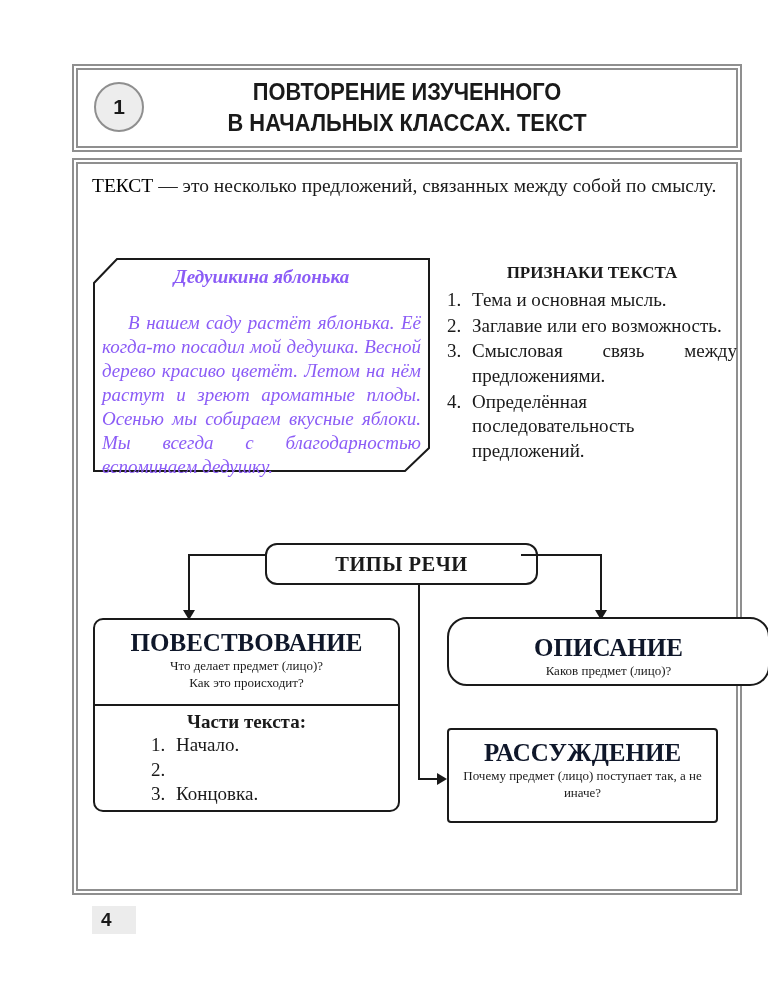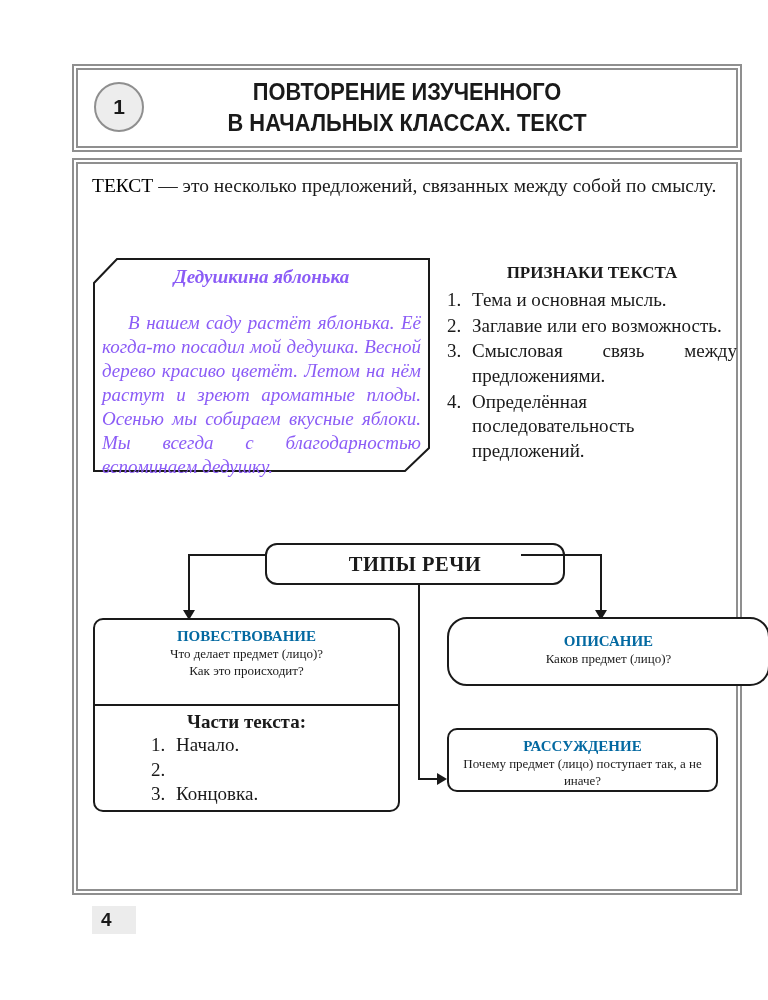--- a/index.html
+++ b/index.html
@@ -37,38 +37,38 @@
   
   .features { position: absolute; left: 369px; top: 99px; width: 290px; font-size: 19px; }
   .features-heading { font-weight: 700; text-align: center; font-size: 17px; margin-bottom: 5px; }
   .f-item { display: flex; line-height: 1.3; margin-bottom: 1px; }
   .f-num { width: 25px; flex: 0 0 25px; }
   .f-text { flex: 1; text-align: justify; }
 
   
   .node { position: absolute; border: 2px solid #1a1a1a; border-radius: 12px;
           background: #fff; text-align: center; }
-  .types-box { left: 187px; top: 379px; width: 300px; height: 42px;
+  .types-box { left: 187px; top: 379px; width: 273px; height: 42px;
                display: flex; align-items: center; justify-content: center;
                font-weight: 700; font-size: 20.5px; letter-spacing: 0.5px; }
-  .node-title { font-weight: 700; color: #0369a1; font-size: 15px; line-height: 1.25; }
+  .node-title { font-weight: 700; color: #0f172a; font-size: 25px; line-height: 1.25; }
   .node-q { font-size: 13px; line-height: 1.3; }
 
   .narration-box { left: 15px; top: 454px; width: 307px; height: 194px; border-radius: 10px; }
   .narration-top { padding-top: 7px; height: 84px; }
   .narration-bottom { border-top: 2px solid #1a1a1a; padding-top: 5px; }
   .parts-heading { font-weight: 700; font-size: 19px; text-align: center; }
   .parts-list { text-align: left; padding-left: 56px; font-size: 19px; line-height: 1.3; }
   .p-item { display: flex; }
   .p-num { width: 25px; flex: 0 0 25px; }
 
   .description-box { left: 369px; top: 453px; width: 323px; height: 69px;
                      border-radius: 20px; padding-top: 13px; }
-  .reasoning-box { left: 369px; top: 564px; width: 271px; height: 64px;
-                   border-radius: 10px; padding-top: 7px; }
+  .reasoning-box { left: 369px; top: 564px; width: 271px; height: 95px;
+                   border-radius: 4px; padding-top: 7px; }
 
   
   .line { position: absolute; background: #1a1a1a; }
   .arrow-down { position: absolute; width: 0; height: 0;
                 border-left: 6px solid transparent; border-right: 6px solid transparent;
                 border-top: 10px solid #1a1a1a; }
   .arrow-right { position: absolute; width: 0; height: 0;
                  border-top: 6px solid transparent; border-bottom: 6px solid transparent;
                  border-left: 10px solid #1a1a1a; }
 

